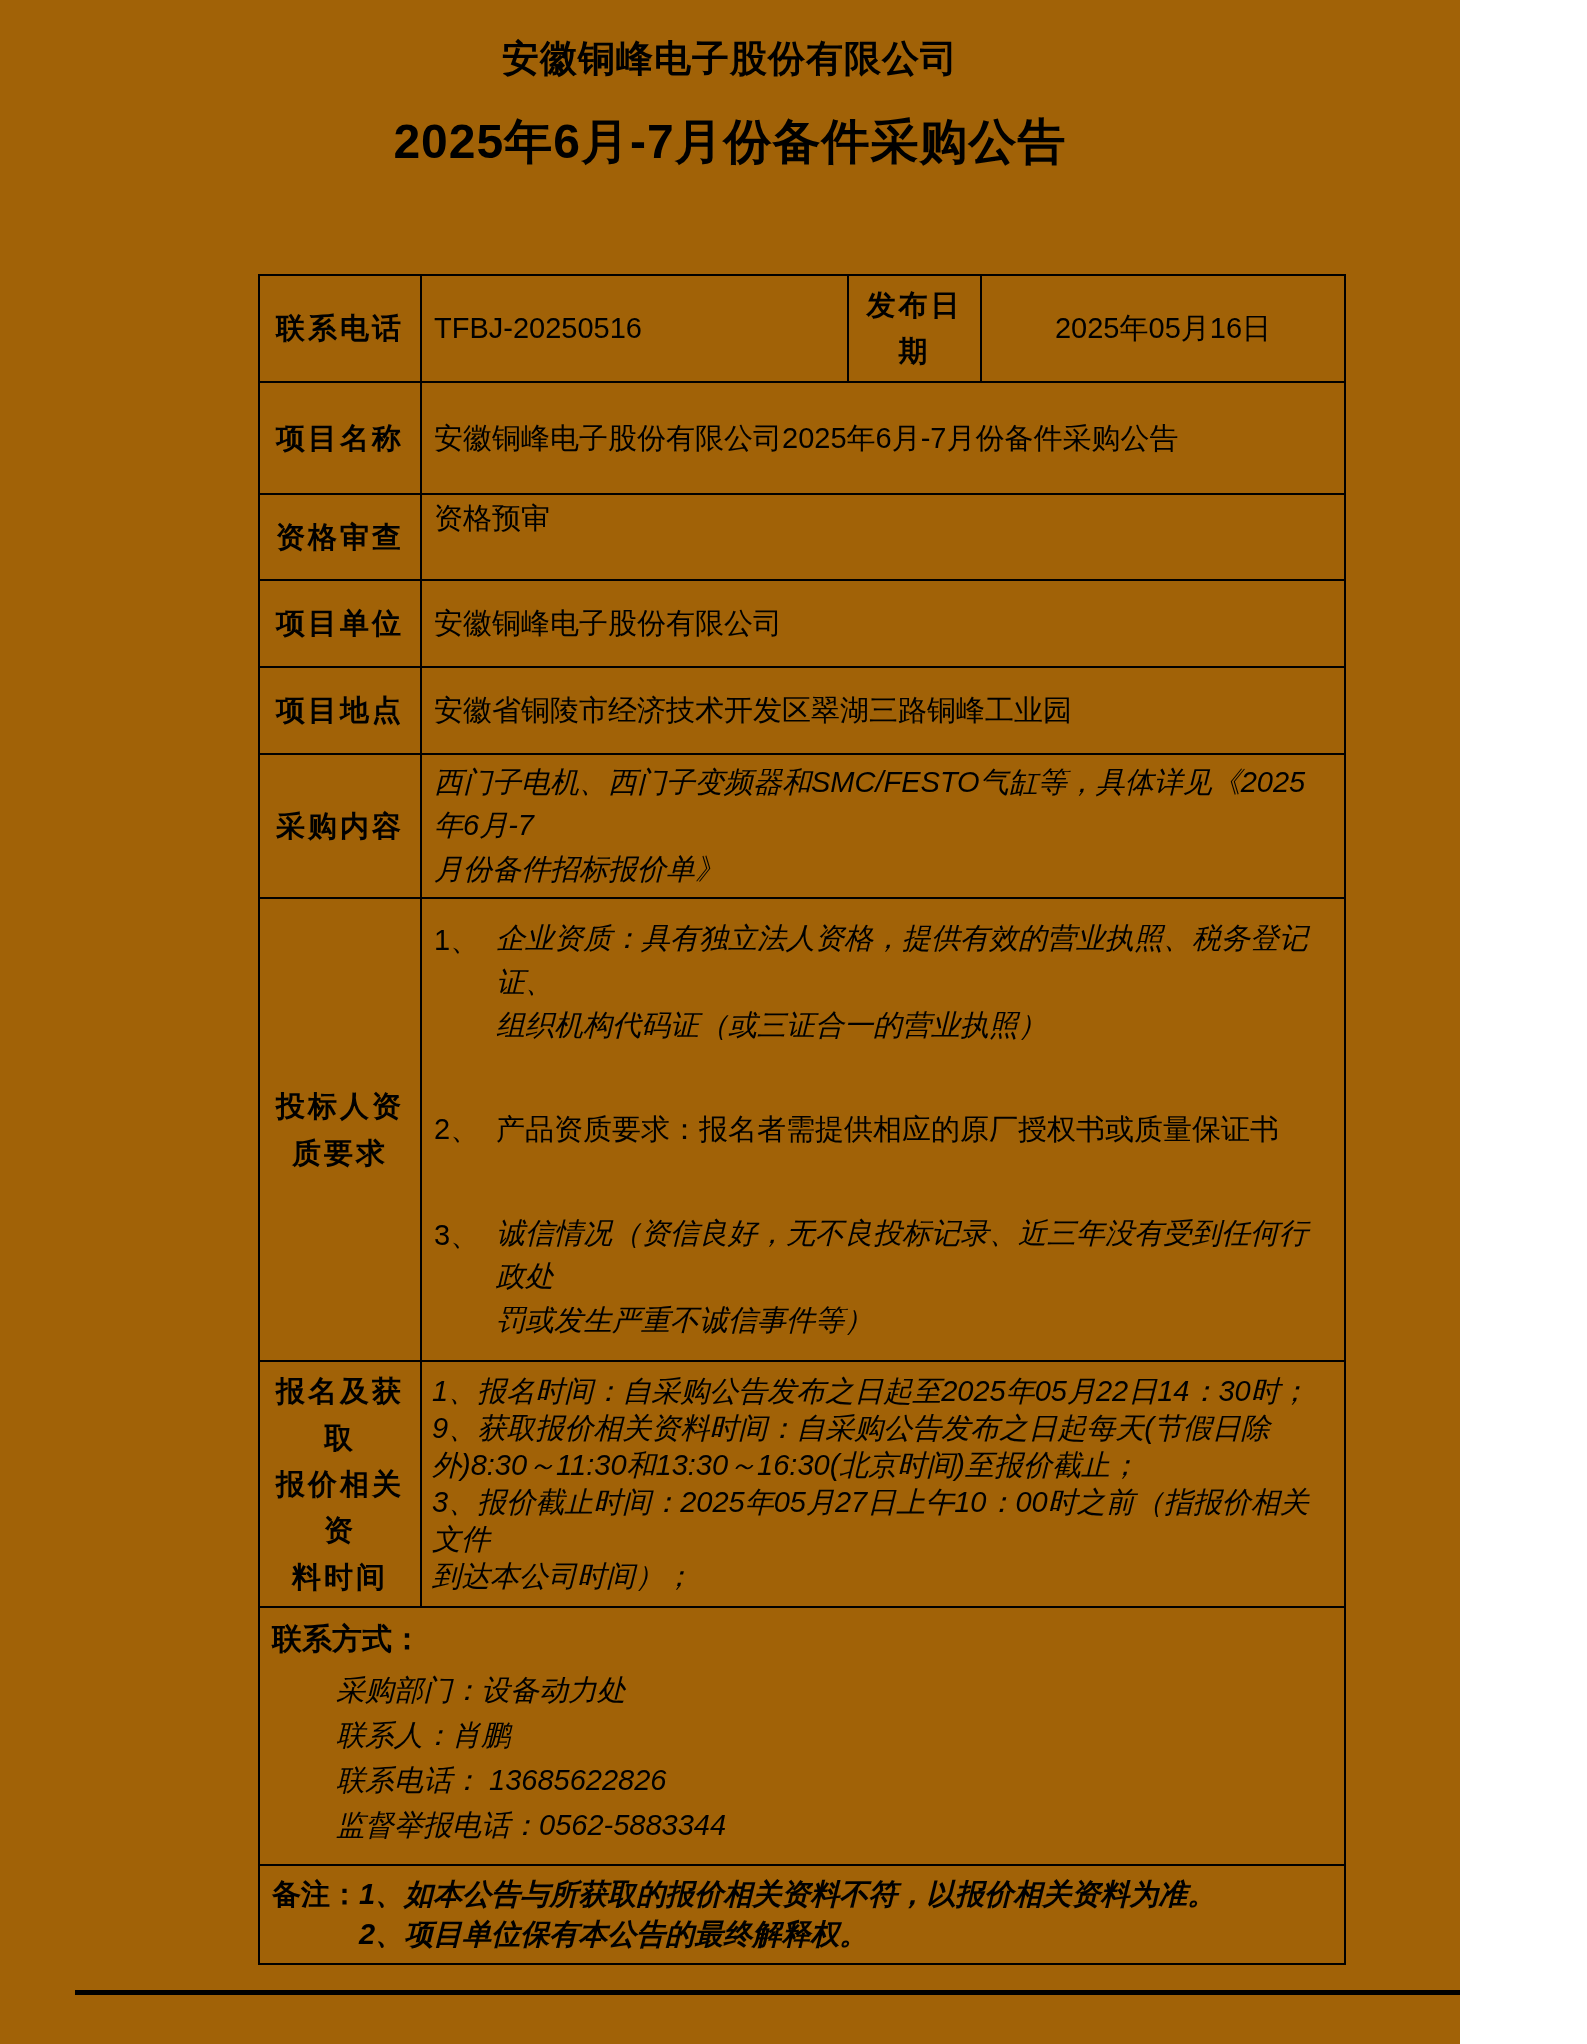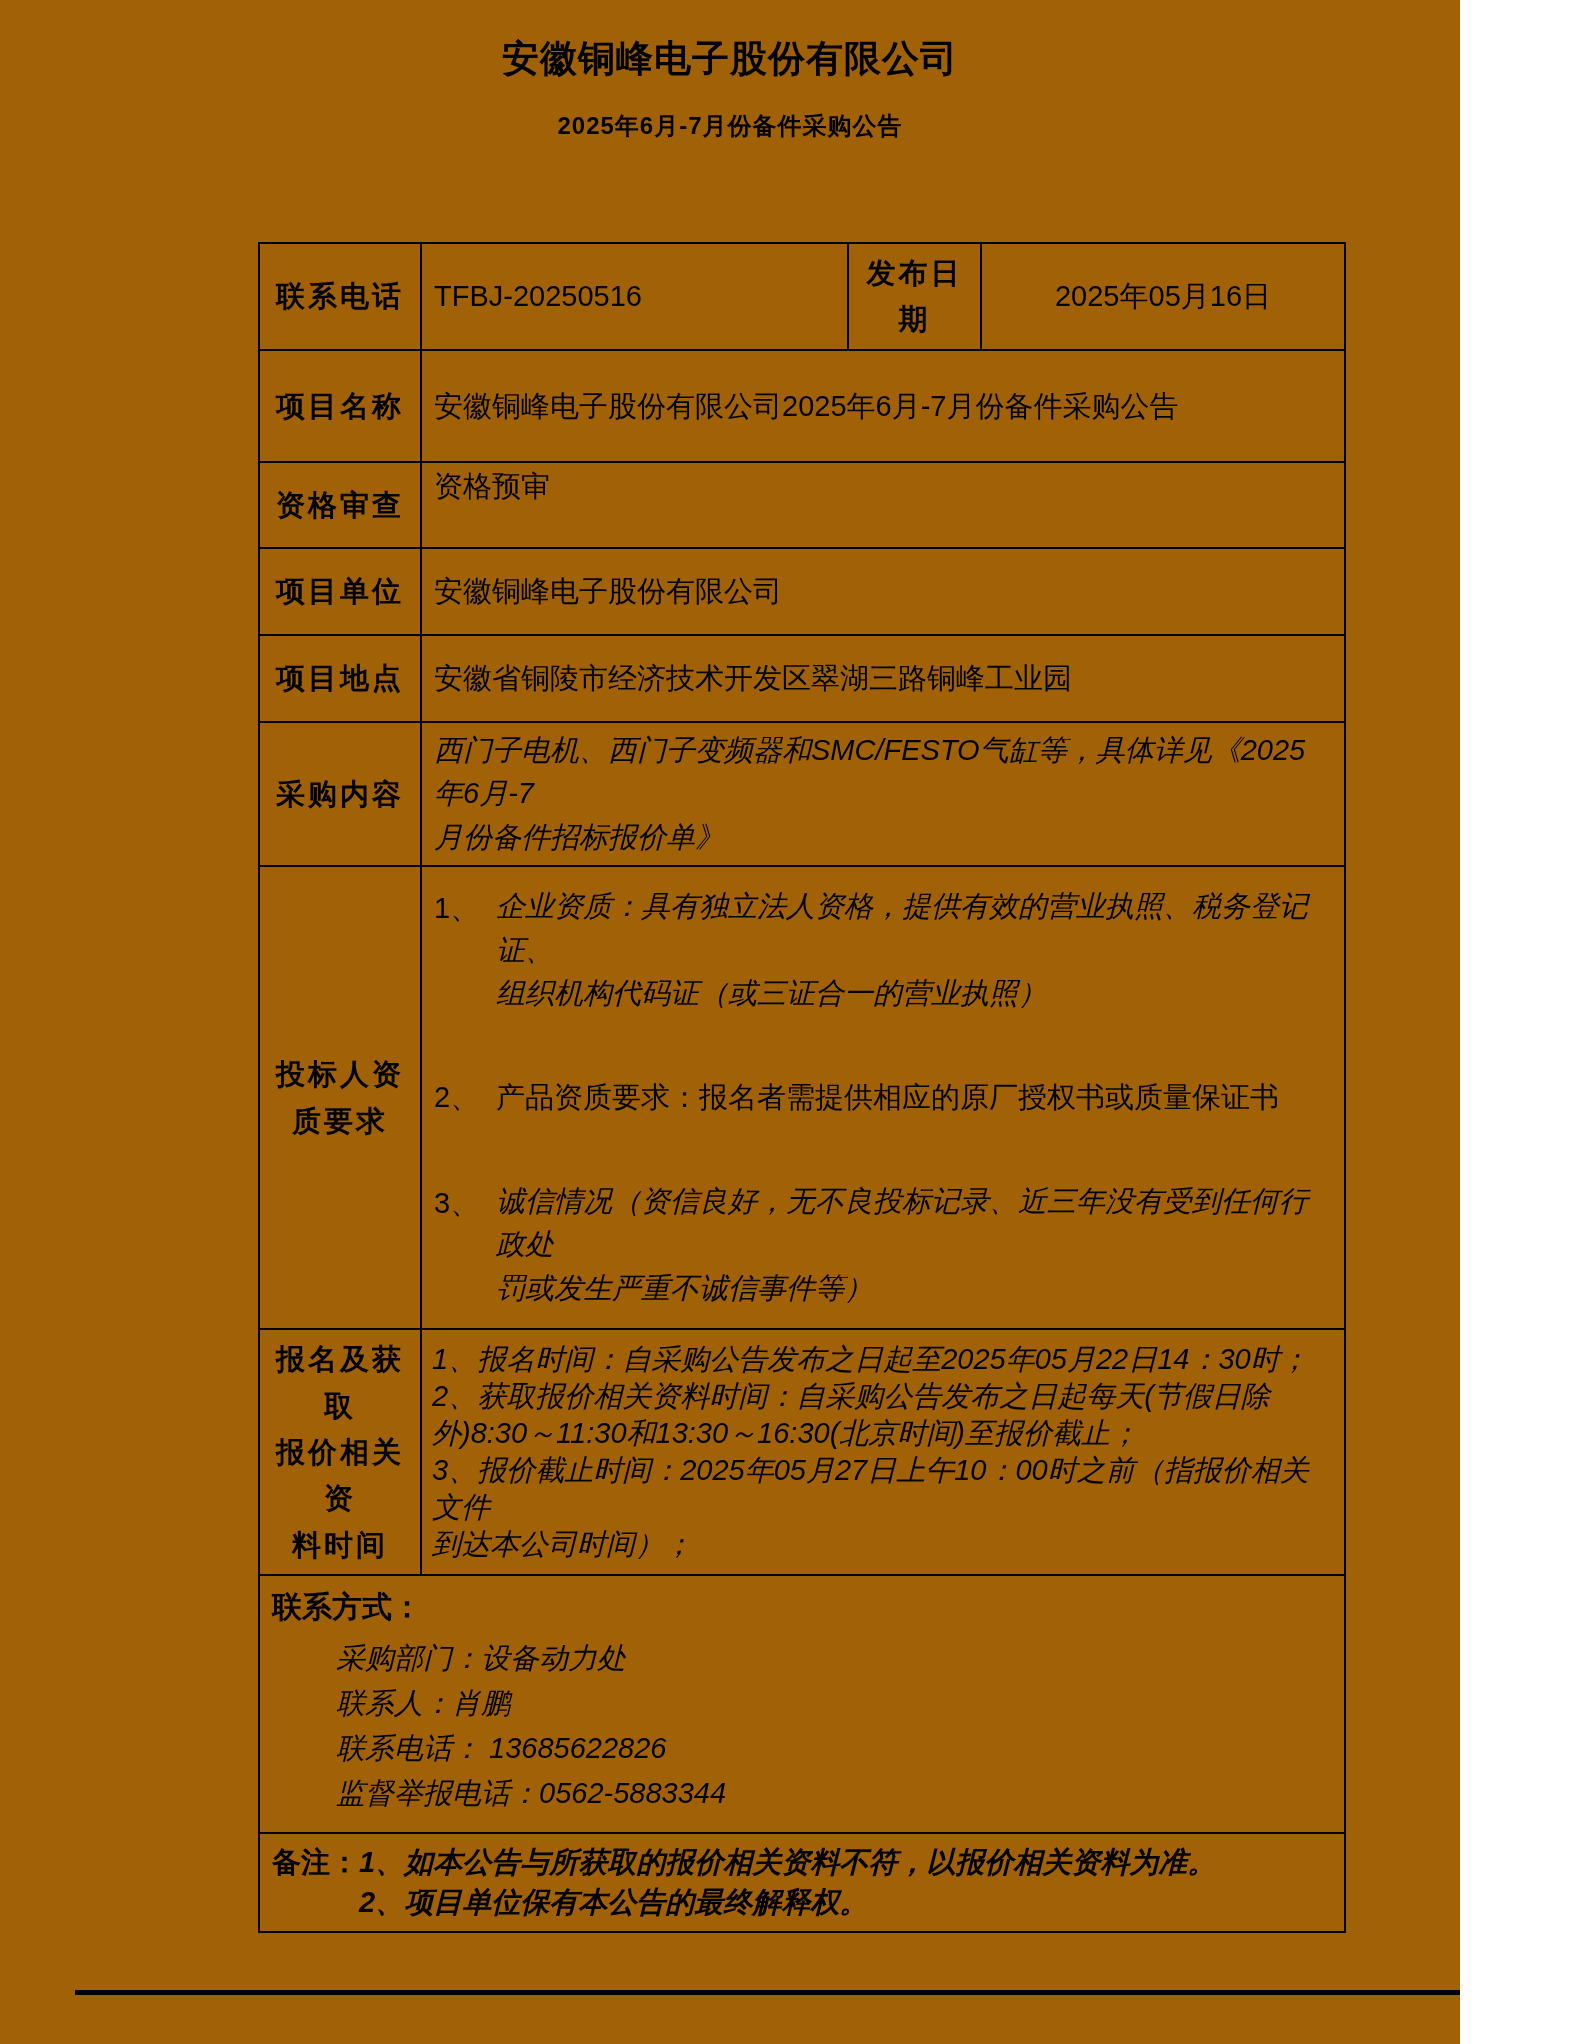--- a/index.html
+++ b/index.html
@@ -16,21 +16,21 @@
     margin: 0;
     padding-top: 34px;
     text-align: center;
     font-size: 37px;
     font-weight: 700;
     letter-spacing: 1px;
   }
   .subtitle {
     margin: 26px 0 0 0;
     text-align: center;
-    font-size: 24px;
+    font-size: 48px;
     font-weight: 700;
     letter-spacing: 1px;
   }
   table.doc-table {
     border-collapse: collapse;
     table-layout: fixed;
     margin: 100px 0 0 258px;
     width: 1086px;
   }
   .doc-table td {
@@ -161,21 +161,21 @@
 
 
     <tr style="height:184px">
       <td class="lbl">
         <div>报名及获取</div>
         <div>报价相关资</div>
         <div>料时间</div>
       </td>
       <td colspan="3" class="reg-cell">
         <div class="line">1、报名时间：自采购公告发布之日起至2025年05月22日14：30时；</div>
-        <div class="line">2、获取报价相关资料时间：自采购公告发布之日起每天(节假日除</div>
+        <div class="line">9、获取报价相关资料时间：自采购公告发布之日起每天(节假日除</div>
         <div class="line">外)8:30～11:30和13:30～16:30(北京时间)至报价截止；</div>
         <div class="line">3、报价截止时间：2025年05月27日上午10：00时之前（指报价相关文件</div>
         <div class="line">到达本公司时间）；</div>
       </td>
     </tr>
 
     <tr style="height:201px">
       <td colspan="4" class="contact-cell">
         <div class="contact-heading">联系方式：</div>
         <div class="contact-lines">

